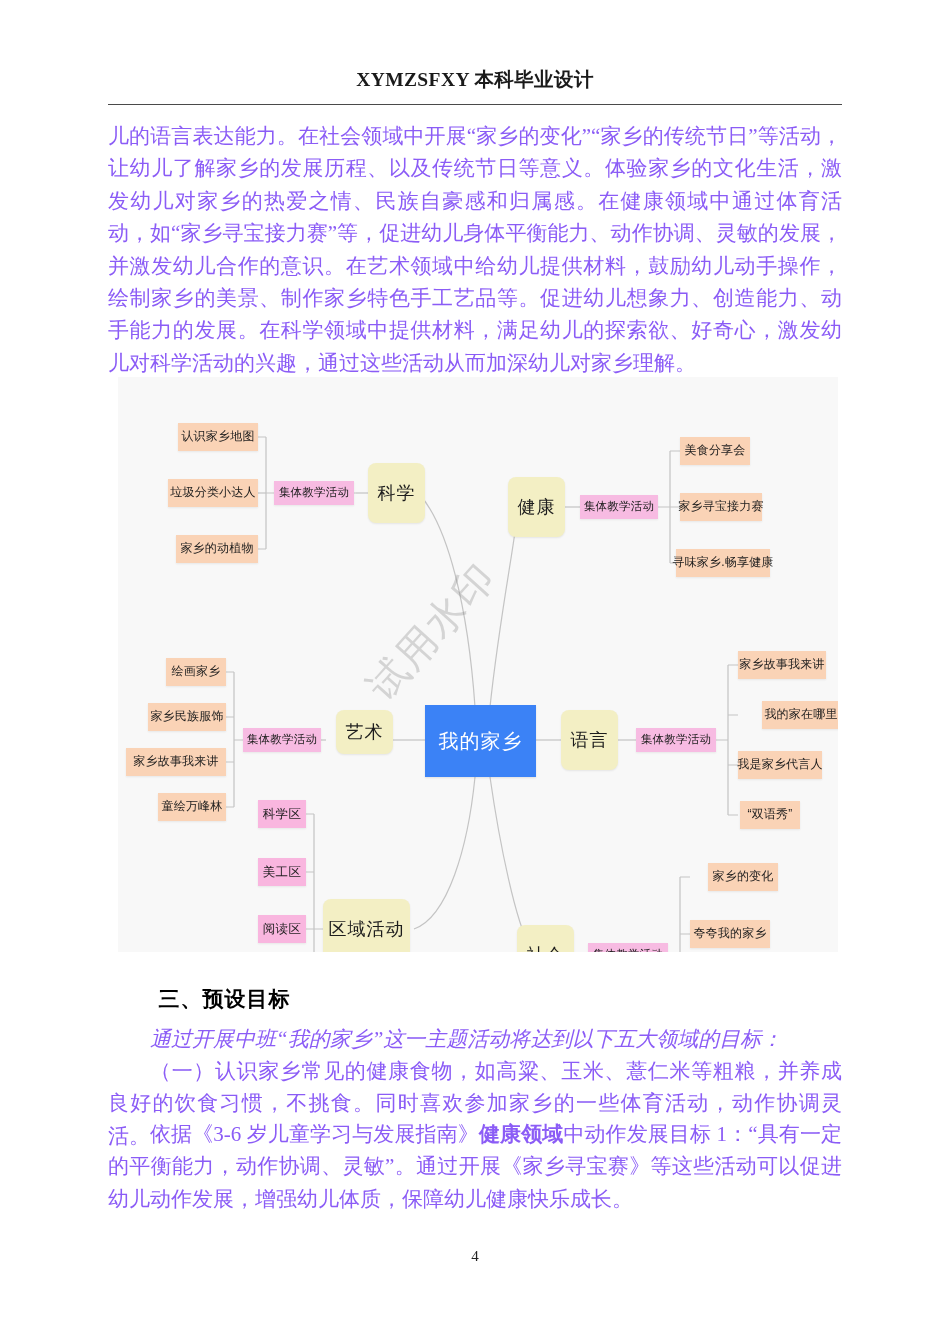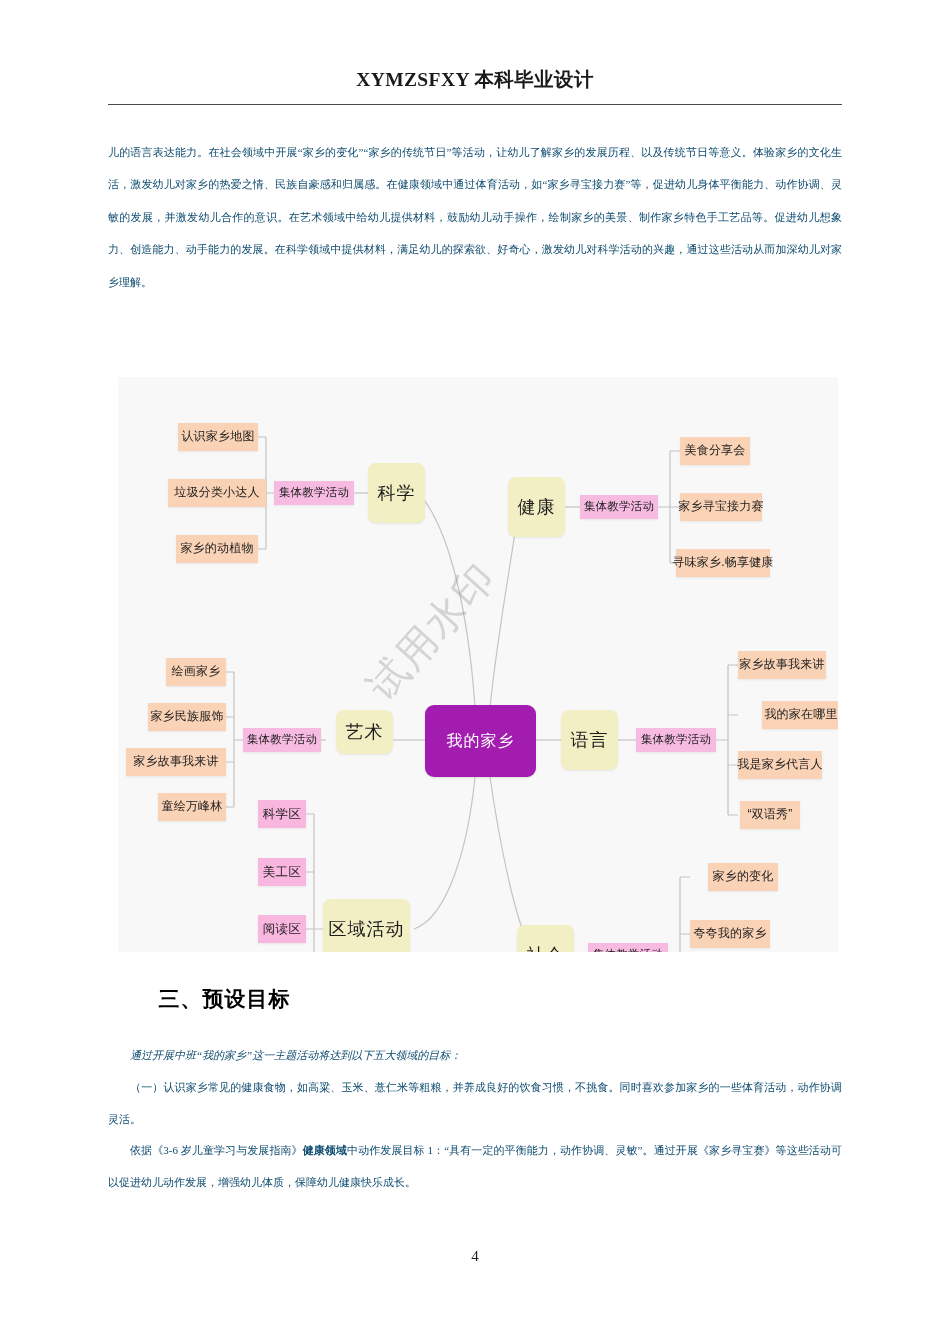--- a/index.html
+++ b/index.html
@@ -45,26 +45,25 @@
     height: 0;
     border-top: 1.6px solid #4a4a4a;
   }
 
   
   .body-block {
     position: absolute;
     left: 108px;
     width: 734px;
     font-family: "Liberation Serif", "DejaVu Serif", serif;
-    font-size: 11px;
+    font-size: 21px;
     line-height: 32.4px;
-    color: #0c4a6e;
+    color: #8b5cf6;
     text-align: justify;
     text-justify: inter-ideograph;
-    margin-top: 16px;
   }
   #para-intro { top: 120px; }
   #para-goals-lead { top: 1023px; font-style: italic; }
   #para-goal-one { top: 1055px; }
   #para-guide { top: 1118px; }
 
   .indent2 { text-indent: 2em; }
 
   
   .section-heading {
@@ -133,24 +132,24 @@
     display: flex;
     align-items: center;
     justify-content: center;
     text-align: left;
     line-height: 1.15;
     white-space: nowrap;
     color: #1d1d1d;
   }
   
   .node.center {
-    background: #a21caf;
+    background: #3b82f6;
     color: #ffffff;
-    border-radius: 9px;
-    font-size: 16px;
+    border-radius: 0;
+    font-size: 20px;
     letter-spacing: 1px;
     box-shadow: 0 1px 2px rgba(0,0,0,0.10);
   }
   
   .node.domain {
     background: #f3efc4;
     border-radius: 8px;
     font-size: 18px;
     letter-spacing: 1px;
     box-shadow: 0 1px 2px rgba(0,0,0,0.08);
@@ -238,21 +237,21 @@
       </g>
     </svg>
 
     <div class="watermark">试用水印</div>
 
     <div class="node center" style="left:307px; top:328px; width:111px; height:72px;">我的家乡</div>
 
     <div class="node domain" style="left:250px; top:86px; width:57px; height:60px;">科学</div>
     <div class="node group" style="left:156px; top:104px; width:80px; height:24px;">集体教学活动</div>
     <div class="node leaf" style="left:60px; top:46px; width:80px; height:28px;">认识家乡地图</div>
-    <div class="node leaf" style="left:50px; top:102px; width:98px; height:28px;">垃圾分类小达人</div>
+    <div class="node leaf" style="left:50px; top:102px; width:90px; height:28px;">垃圾分类小达人</div>
     <div class="node leaf" style="left:58px; top:158px; width:82px; height:28px;">家乡的动植物</div>
 
     <div class="node domain" style="left:390px; top:100px; width:57px; height:60px;">健康</div>
     <div class="node group" style="left:462px; top:118px; width:78px; height:24px;">集体教学活动</div>
     <div class="node leaf" style="left:562px; top:60px; width:70px; height:28px;">美食分享会</div>
     <div class="node leaf" style="left:562px; top:116px; width:82px; height:28px;">家乡寻宝接力赛</div>
     <div class="node leaf" style="left:558px; top:172px; width:94px; height:28px;">寻味家乡.畅享健康</div>
 
     <div class="node domain" style="left:218px; top:333px; width:57px; height:44px;">艺术</div>
     <div class="node group" style="left:125px; top:351px; width:78px; height:24px;">集体教学活动</div>

